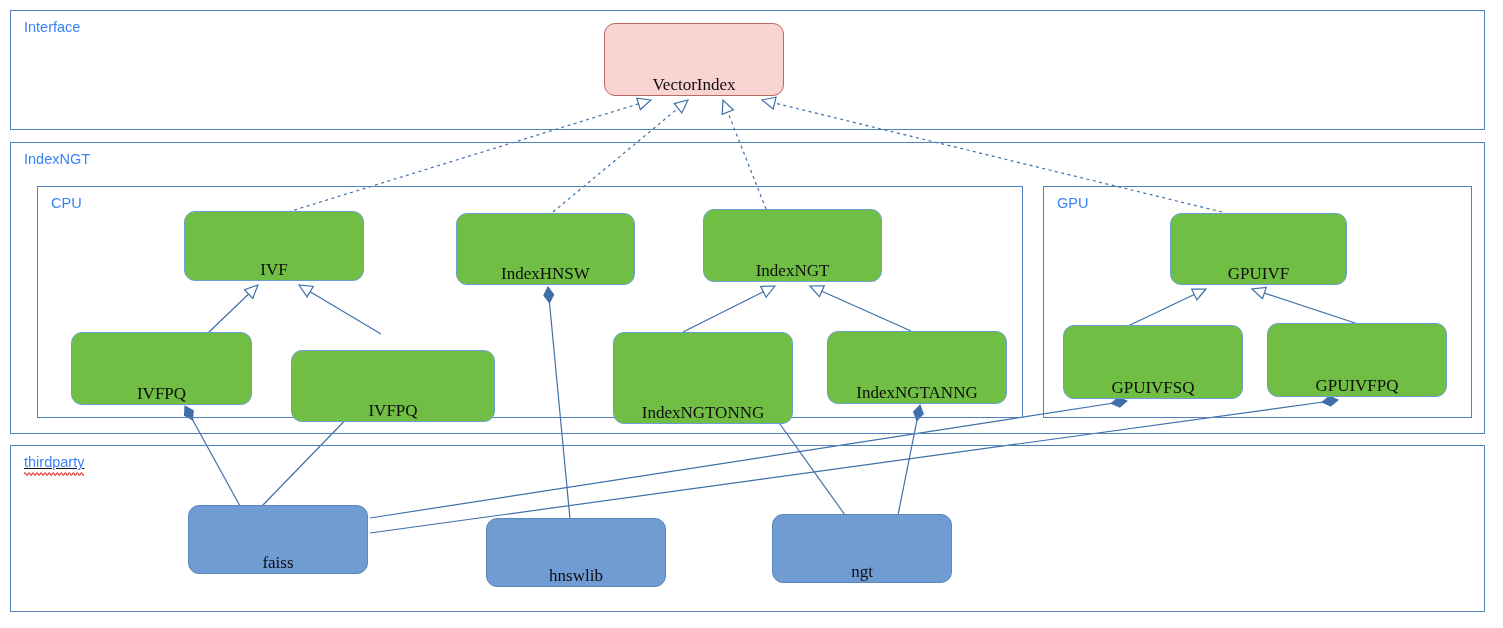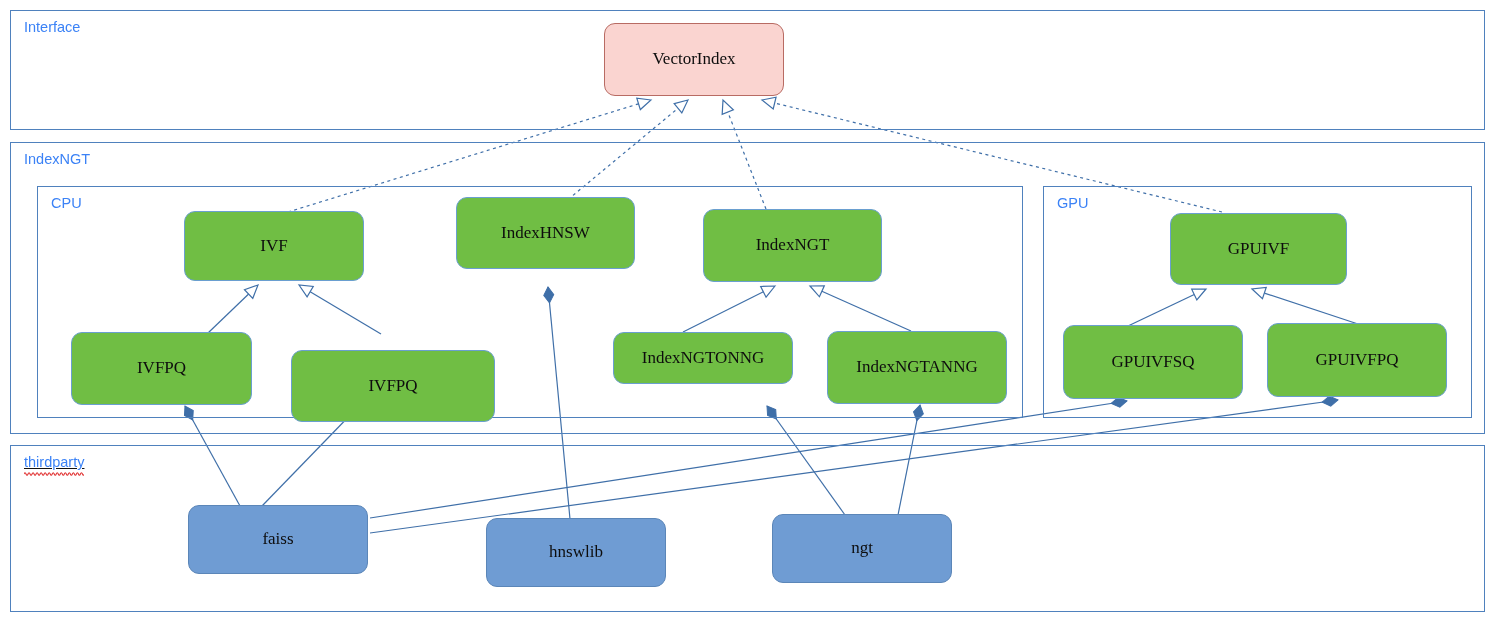--- a/index.html
+++ b/index.html
@@ -46,21 +46,21 @@
     bottom: -6px;
     width: 100%;
     height: 5px;
   }
   .node {
     position: absolute;
     border: 1px solid #3f6fa8;
     border-radius: 11px;
     box-sizing: border-box;
     display: flex;
-    align-items: center;
+    align-items: flex-end;
     justify-content: center;
     font-family: "Liberation Serif", serif;
     font-size: 17px;
     color: #0d0d0d;
     text-align: center;
     line-height: 1.1;
   }
   .node.iface { background: #fad4d0; border-color: #b86b63; }
   .node.impl  { background: #70be44; border-color: #6a9fd0; }
   .node.third { background: #6f9cd3; border-color: #5b86b8; }
@@ -155,36 +155,36 @@
           <path d="M0 3 q1 -2.4 2 0 q1 2.4 2 0 q1 -2.4 2 0 q1 2.4 2 0 q1 -2.4 2 0 q1 2.4 2 0 q1 -2.4 2 0 q1 2.4 2 0 q1 -2.4 2 0 q1 2.4 2 0 q1 -2.4 2 0 q1 2.4 2 0 q1 -2.4 2 0 q1 2.4 2 0 q1 -2.4 2 0 q1 2.4 2 0 q1 -2.4 2 0 q1 2.4 2 0 q1 -2.4 2 0 q1 2.4 2 0 q1 -2.4 2 0 q1 2.4 2 0 q1 -2.4 2 0 q1 2.4 2 0 q1 -2.4 2 0 q1 2.4 2 0 q1 -2.4 2 0 q1 2.4 2 0 q1 -2.4 2 0 q1 2.4 2 0 q1 -2.4 2 0 q1 2.4 2 0 q1 -2.4 2 0 q1 2.4 2 0 q1 -2.4 2 0 q1 2.4 2 0 q1 -2.4 2 0 q1 2.4 2 0 q1 -2.4 2 0 q1 2.4 2 0 q1 -2.4 2 0 q1 2.4 2 0 q1 -2.4 2 0 q1 2.4 2 0 q1 -2.4 2 0 q1 2.4 2 0 q1 -2.4 2 0 q1 2.4 2 0 q1 -2.4 2 0 q1 2.4 2 0 q1 -2.4 2 0 q1 2.4 2 0 q1 -2.4 2 0 q1 2.4 2 0 q1 -2.4 2 0 q1 2.4 2 0 q1 -2.4 2 0 q1 2.4 2 0 q1 -2.4 2 0 q1 2.4 2 0" fill="none" stroke="#e03030" stroke-width="1.1"></path>
         </svg></div>
     </div>
   <div id="nodes-layer">
       <div class="node iface" style="left: 604px; top: 23px; width: 180px; height: 73px;">
         <span>VectorIndex</span>
       </div>
       <div class="node impl" style="left: 184px; top: 211px; width: 180px; height: 70px;">
         <span>IVF</span>
       </div>
-      <div class="node impl" style="left: 456px; top: 197px; width: 179px; height: 72px;">
+      <div class="node impl" style="left: 456px; top: 213px; width: 179px; height: 72px;">
         <span>IndexHNSW</span>
       </div>
       <div class="node impl" style="left: 703px; top: 209px; width: 179px; height: 73px;">
         <span>IndexNGT</span>
       </div>
       <div class="node impl" style="left: 1170px; top: 213px; width: 177px; height: 72px;">
         <span>GPUIVF</span>
       </div>
       <div class="node impl" style="left: 71px; top: 332px; width: 181px; height: 73px;">
         <span>IVFPQ</span>
       </div>
       <div class="node impl" style="left: 291px; top: 350px; width: 204px; height: 72px;">
         <span>IVFPQ</span>
       </div>
-      <div class="node impl" style="left: 613px; top: 332px; width: 180px; height: 52px;">
+      <div class="node impl" style="left: 613px; top: 332px; width: 180px; height: 92px;">
         <span>IndexNGTONNG</span>
       </div>
       <div class="node impl" style="left: 827px; top: 331px; width: 180px; height: 73px;">
         <span>IndexNGTANNG</span>
       </div>
       <div class="node impl" style="left: 1063px; top: 325px; width: 180px; height: 74px;">
         <span>GPUIVFSQ</span>
       </div>
       <div class="node impl" style="left: 1267px; top: 323px; width: 180px; height: 74px;">
         <span>GPUIVFPQ</span>

